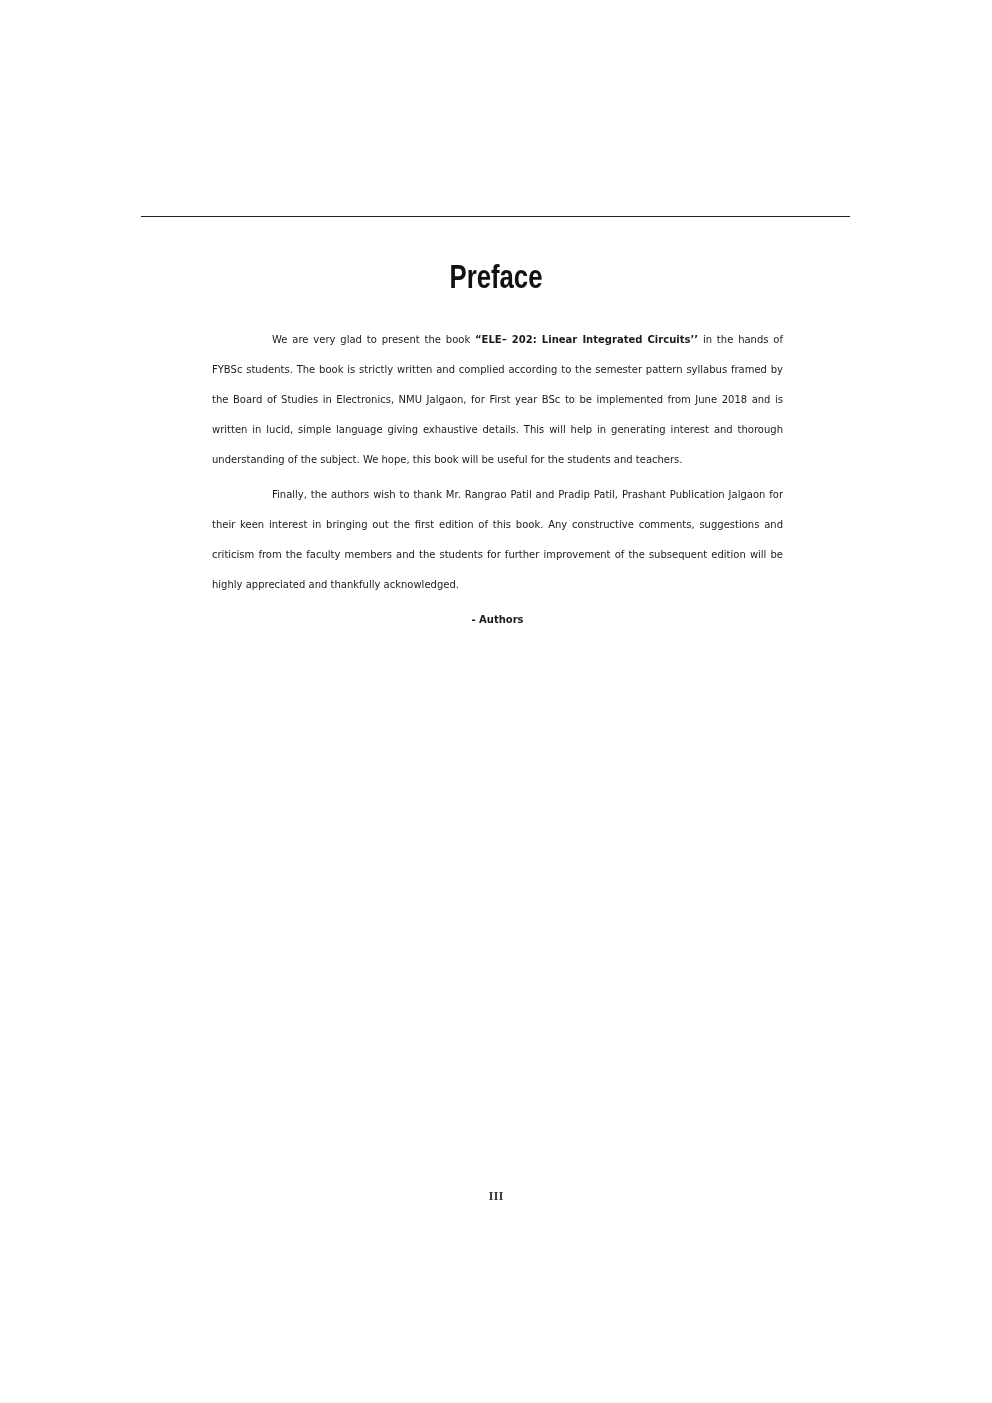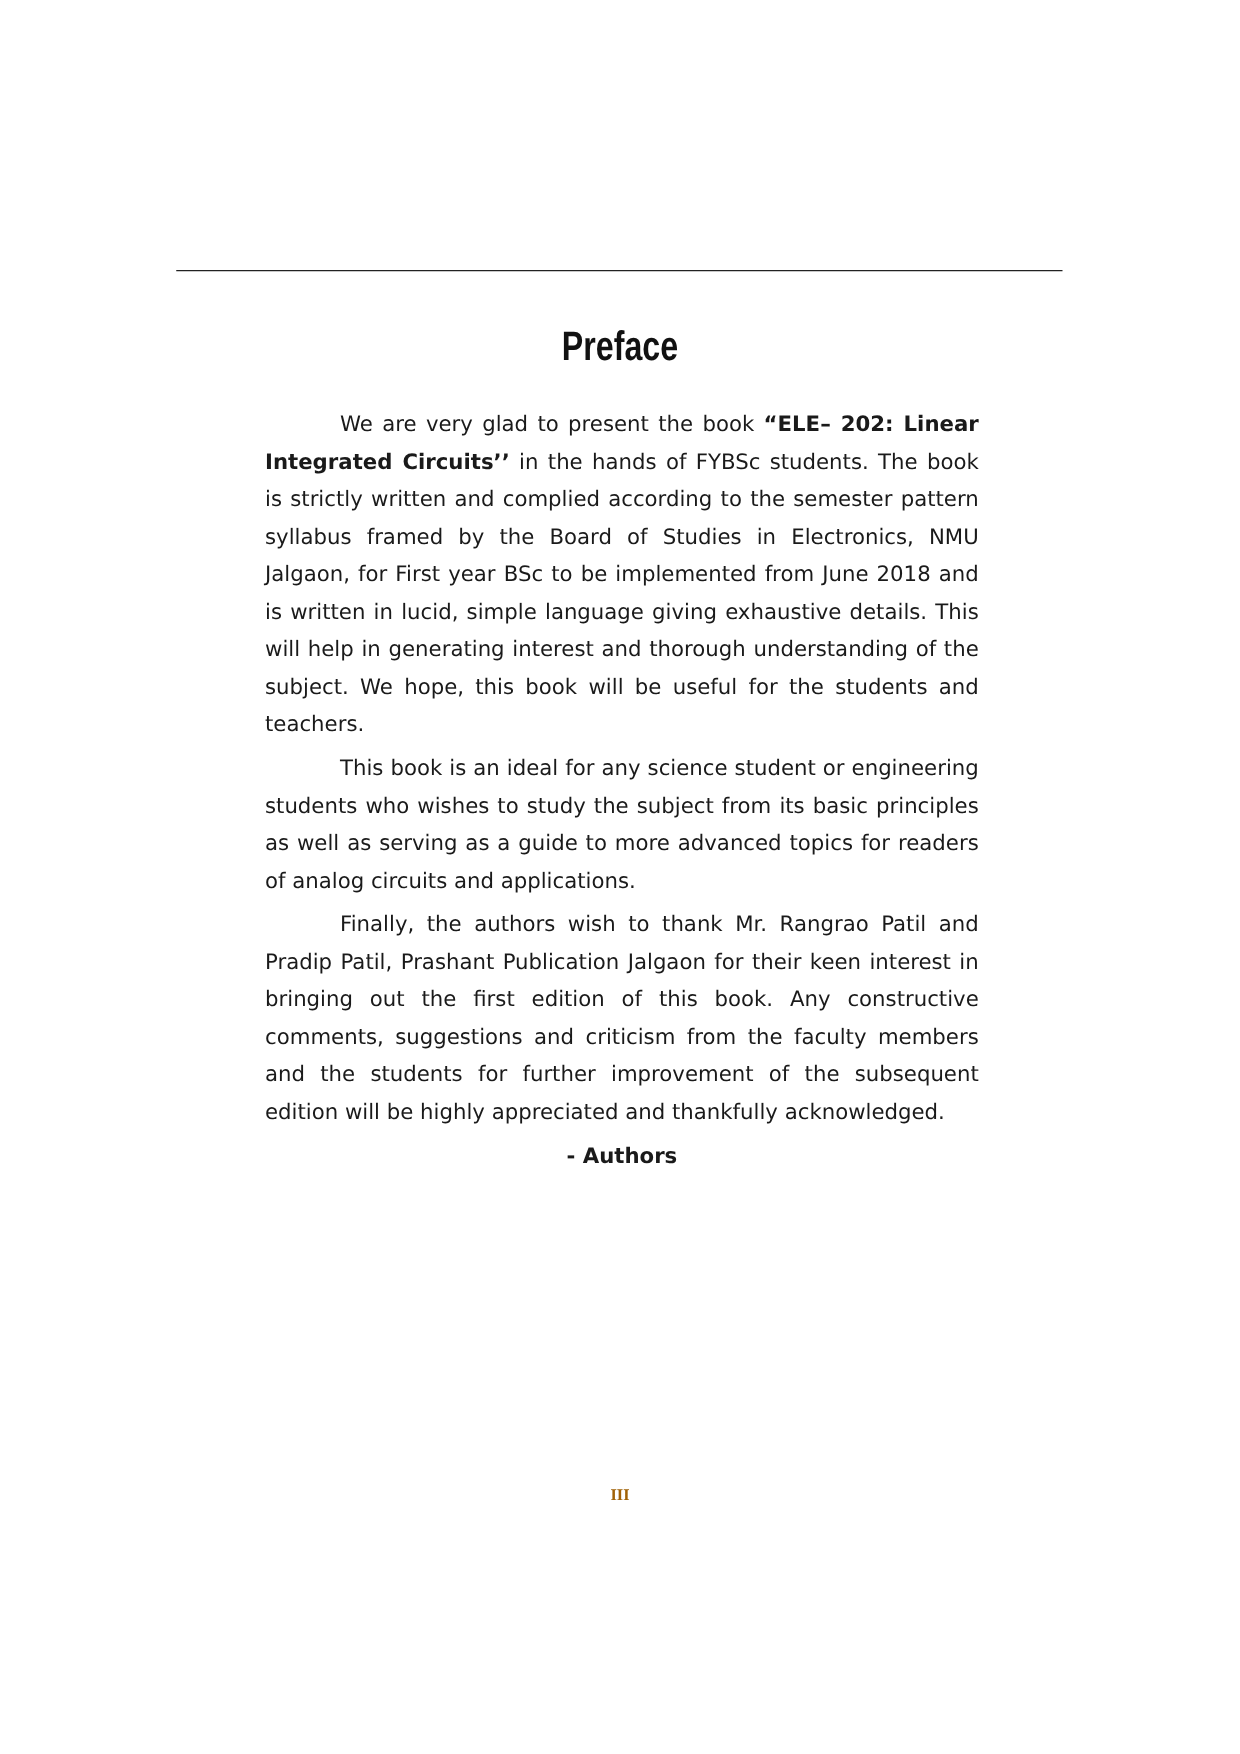--- a/index.html
+++ b/index.html
@@ -5,38 +5,37 @@
     html, body { margin: 0; padding: 0; background: #ffffff; }
     body { width: 992px; height: 1403px; position: relative; overflow: hidden; }
     .rule { position: absolute; left: 141px; top: 216px; width: 709px; height: 0; border-top: 1.5px solid #222; }
     .title {
       position: absolute; left: 0; width: 992px; top: 258px; text-align: center;
       font-family: "Liberation Sans", sans-serif; font-weight: bold; font-size: 33px;
       color: #111; transform: scaleX(0.78); letter-spacing: 0px;
     }
     .body {
       position: absolute; left: 212px; top: 325px; width: 571px;
-      font-family: "DejaVu Sans", sans-serif; font-size: 17px; line-height: 30px;
+      font-family: "DejaVu Sans", sans-serif; font-size: 10px; line-height: 30px;
       color: #1a1a1a; text-align: justify;
     }
     .body p { margin: 0 0 5px 0; text-indent: 60px; }
     .body b { font-weight: bold; }
     .sign { text-align: center; font-weight: bold; margin-top: 5px; }
     .pagenum {
       position: absolute; left: 0; width: 992px; top: 1188px; text-align: center;
-      font-family: "Liberation Serif", serif; font-weight: bold; font-size: 13px; color: #a16207;
+      font-family: "Liberation Serif", serif; font-weight: bold; font-size: 13px; color: #404040;
     }
   </style>
 </head>
 <body>
 
 <div class="rule"></div>
 
 <div class="title">Preface</div>
 
 <div class="body">
   <p><span>We are very glad to present the book </span><b>“ELE– 202: Linear Integrated Circuits’’</b><span> in the hands of FYBSc students. The book is strictly written and complied according to the semester pattern syllabus framed by the Board of Studies in Electronics, NMU Jalgaon, for First year BSc to be implemented from June 2018 and is written in lucid, simple language giving exhaustive details. This will help in generating interest and thorough understanding of the subject. We hope, this book will be useful for the students and teachers.</span></p>
-  <p>This book is an ideal for any science student or engineering students who wishes to study the subject from its basic principles as well as serving as a guide to more advanced topics for readers of analog circuits and applications.</p>
   <p>Finally, the authors wish to thank Mr. Rangrao Patil and Pradip Patil, Prashant Publication Jalgaon for their keen interest in bringing out the first edition of this book. Any constructive comments, suggestions and criticism from the faculty members and the students for further improvement of the subsequent edition will be highly appreciated and thankfully acknowledged.</p>
   <div class="sign">- Authors</div>
 </div>
 
 <div class="pagenum">III</div>
 
 </body></html>

